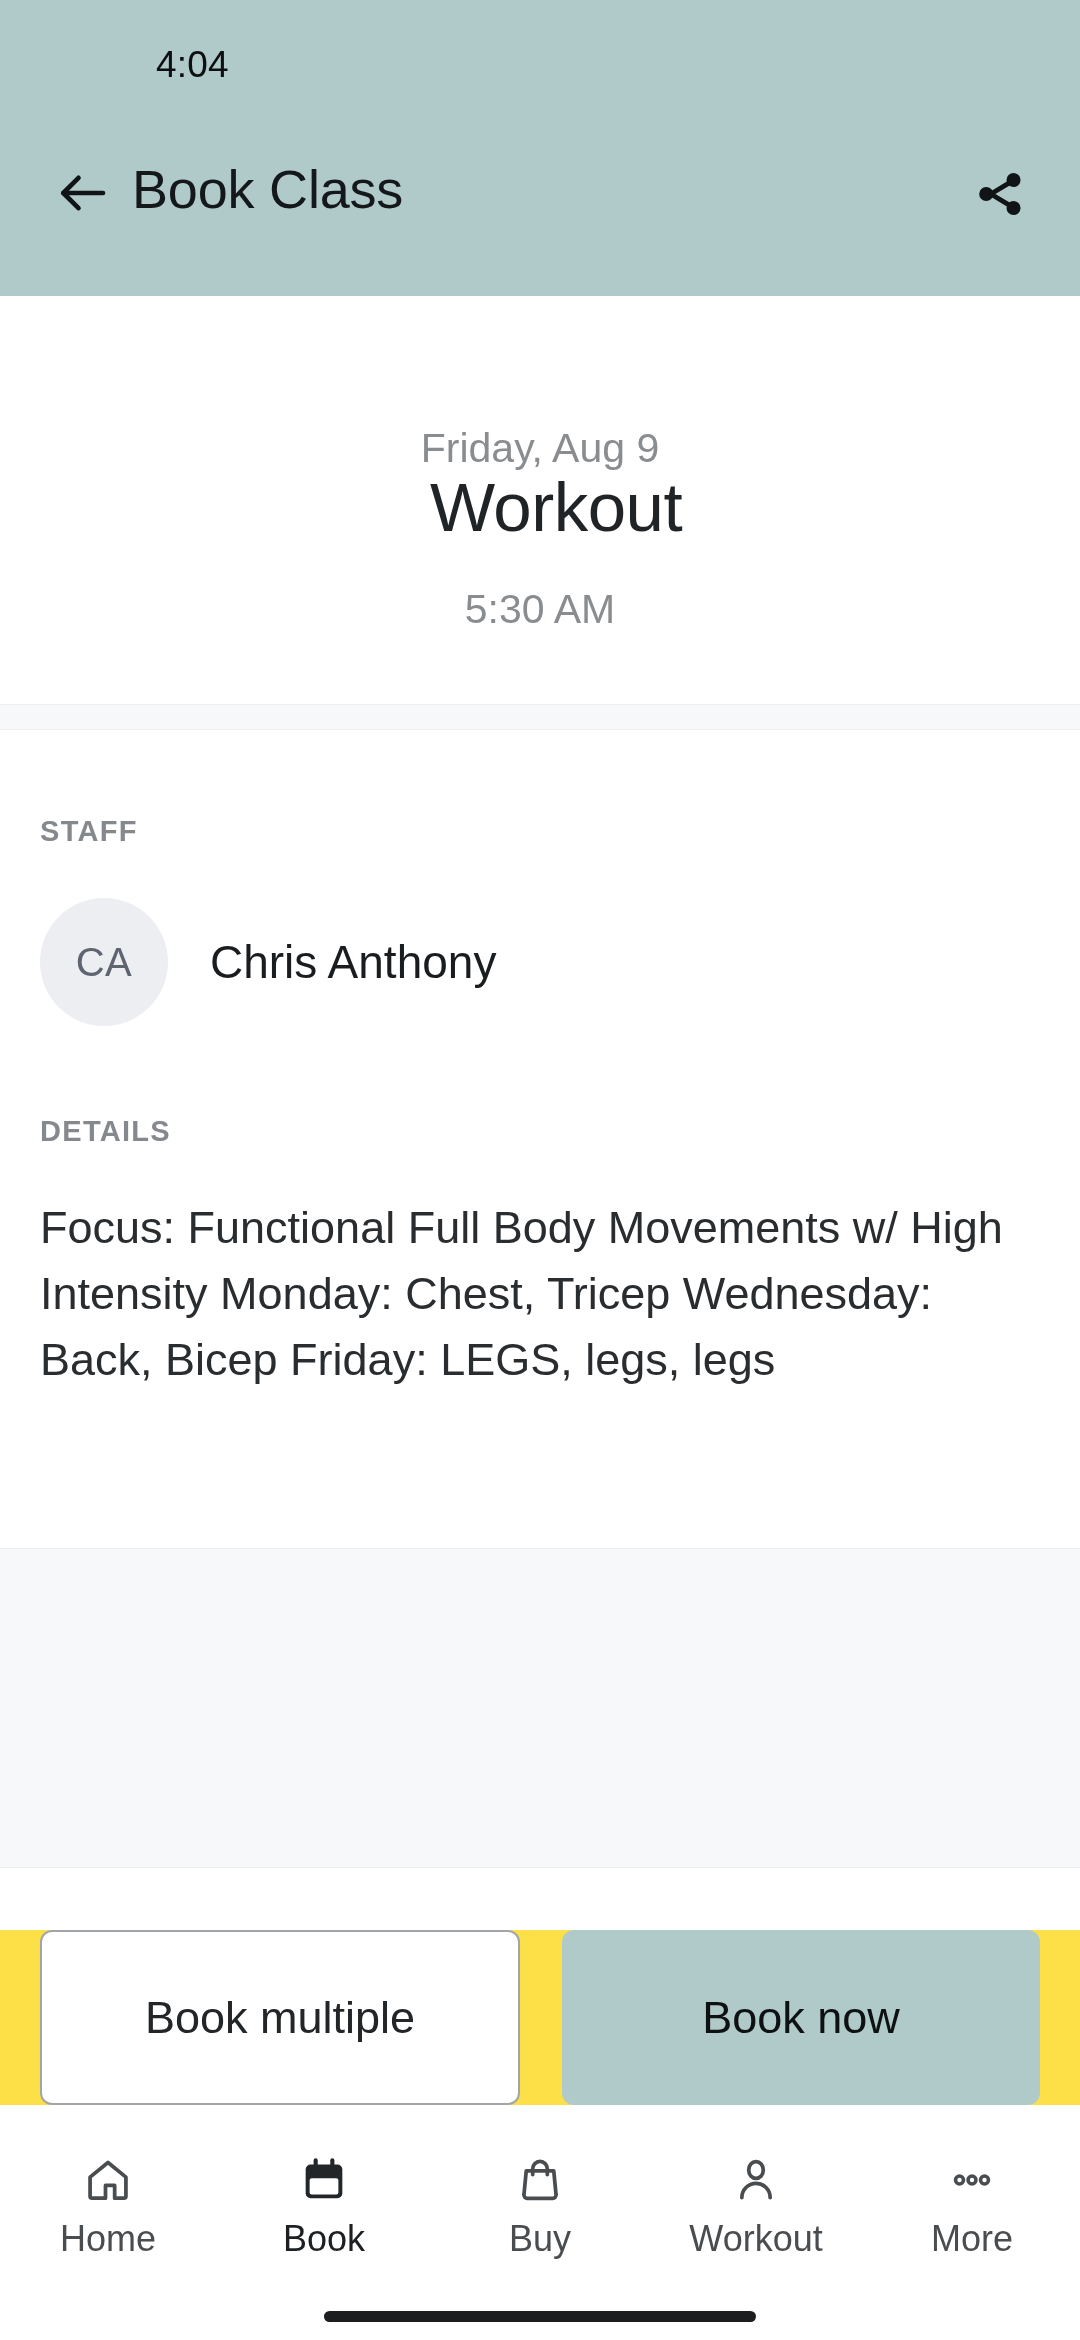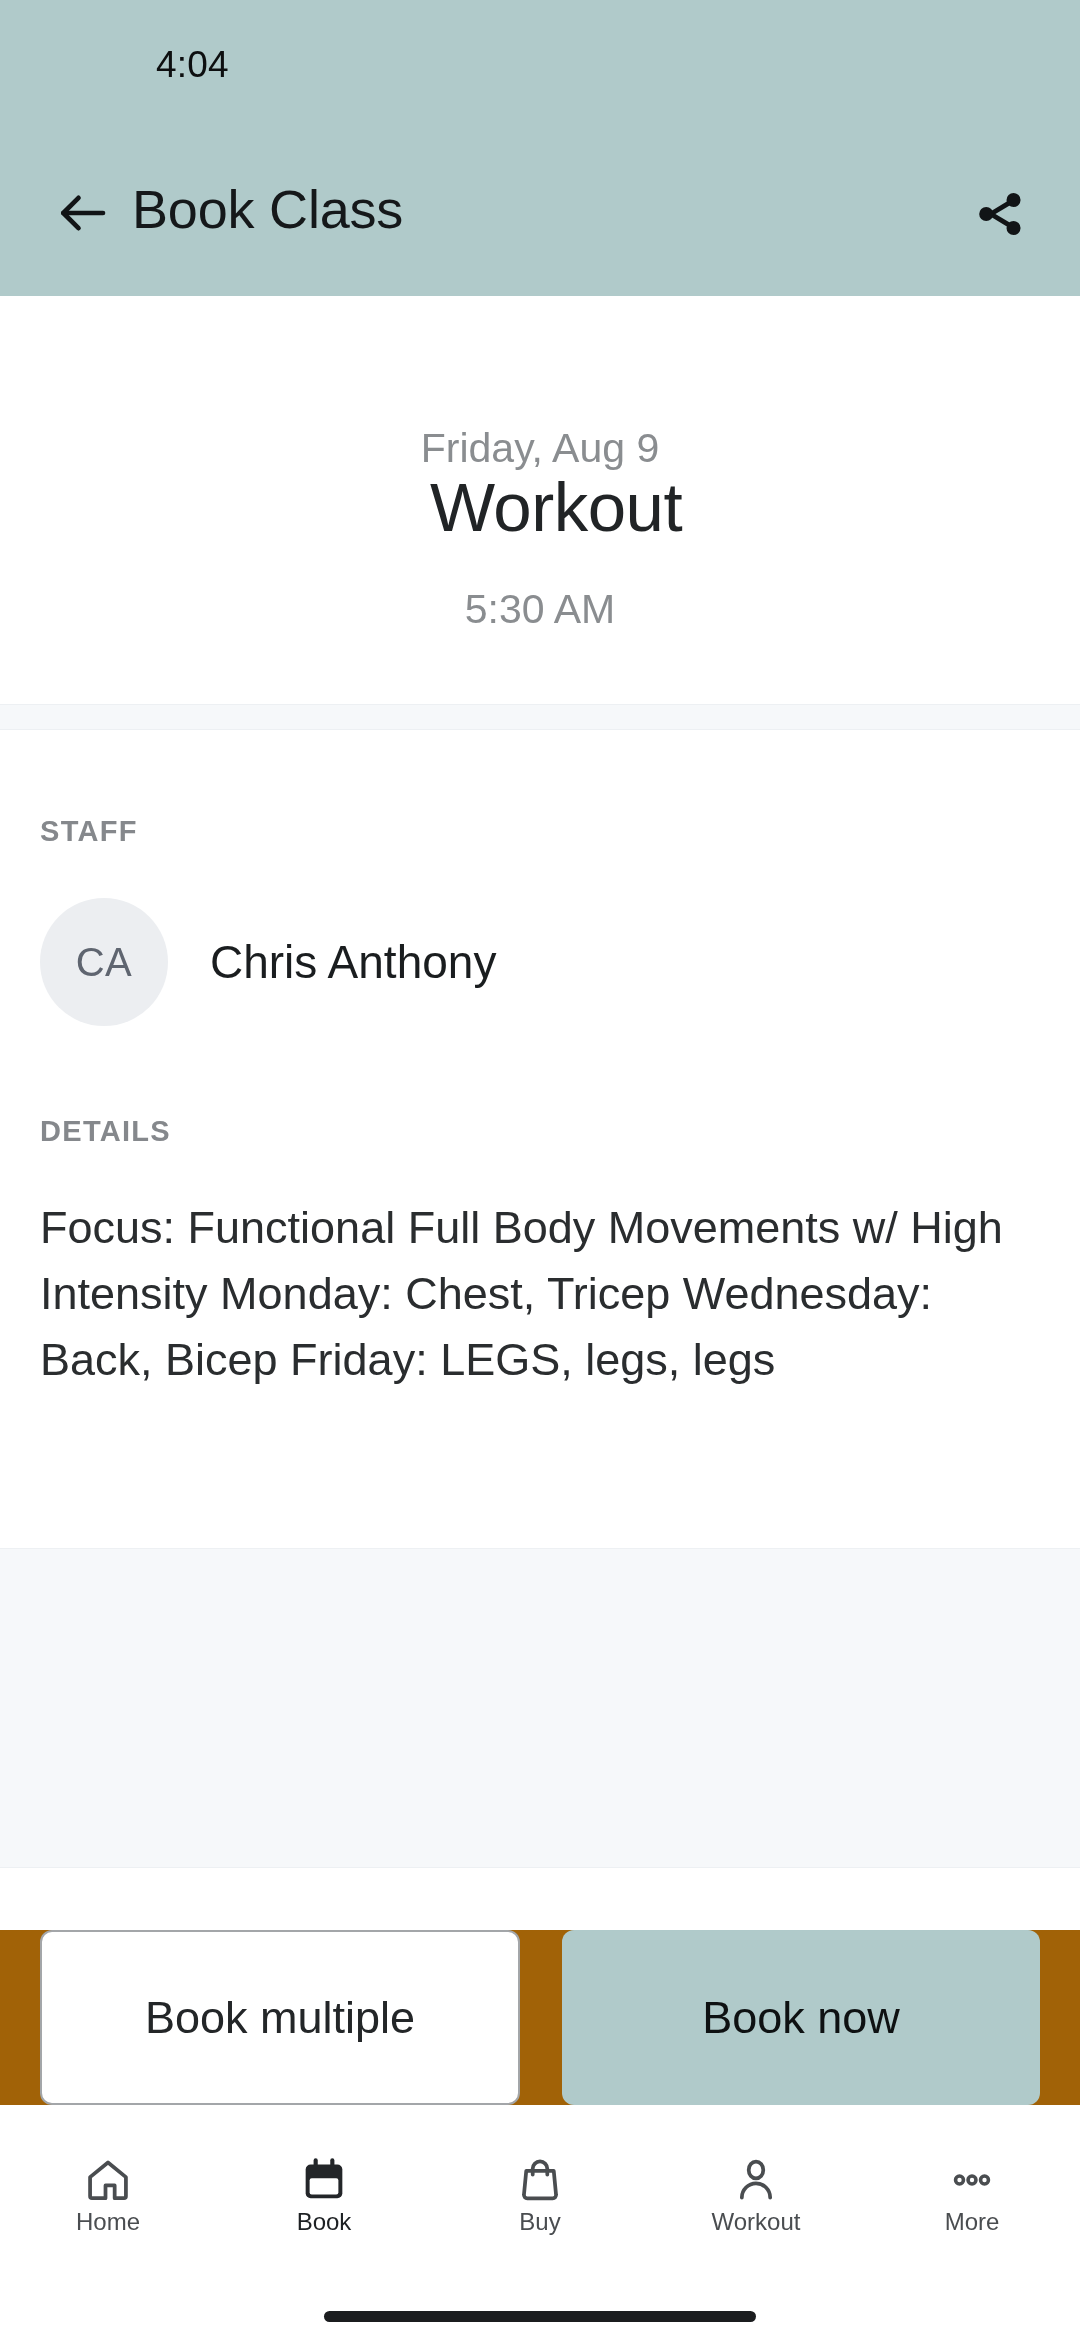--- a/index.html
+++ b/index.html
@@ -17,21 +17,21 @@
     background:#b0caca;
   }
   .statusbar {
     position:absolute; top:0; left:0; width:1080px; height:118px;
   }
   .status-time {
     position:absolute; left:156px; top:44px;
     font-size:37px; color:#0d0f10; letter-spacing:0.2px;
   }
   .appbar {
-    position:absolute; top:126px; left:0; width:1080px; height:178px;padding-left:42px;
+    position:absolute; top:106px; left:0; width:1080px; height:178px;padding-left:42px;
   }
   .back-btn {
     position:absolute; left:46px; top:53px;
     width:72px; height:72px;
     display:flex; align-items:center; justify-content:center;
   }
   .page-title {
     position:absolute; left:132px; top:52px;
     font-size:54px; font-weight:400; color:#15181a; letter-spacing:-0.2px;
     white-space:nowrap;
@@ -98,21 +98,21 @@
   }
 
   .details-text {
     position:absolute; left:40px; top:465px; width:998px;
     font-size:45px; line-height:66px; color:#2a2d2f;
   }
 
   
   .actions {
     position:absolute; top:1930px; left:0; width:1080px; height:175px;
-    background:#a16207;
+    background:#fde047;
   }
   .btn {
     position:absolute; top:0; height:175px;
     border-radius:12px;
     display:flex; align-items:center; justify-content:center;
     font-size:45px; font-family:"Liberation Sans", sans-serif;
   }
   .btn-outline {
     left:40px; width:480px;
     background:#ffffff; border:2px solid #a3a6a9; color:#232628;
@@ -126,21 +126,21 @@
   .bottomnav {
     position:absolute; top:2130px; left:0; width:1080px; height:158px;
     background:#ffffff;
     display:flex;
   }
   .navitem {
     flex:1; display:flex; flex-direction:column;
     align-items:center; justify-content:flex-start; padding-top:22px;
   }
   .navicon { height:56px; display:flex; align-items:center; justify-content:center; }
-  .navlabel { font-size:24px; color:#4a4d50; }
+  .navlabel { margin-top:10px; font-size:36px; color:#4a4d50; }
   .navitem.active .navlabel { color:#1d2023; font-weight:400; }
 
   
   .home-indicator {
     position:absolute; left:50%; transform:translateX(-50%);
     bottom:18px; width:432px; height:11px;
     border-radius:6px; background:#1b1d1f;
   }
 </style>
 </head>

